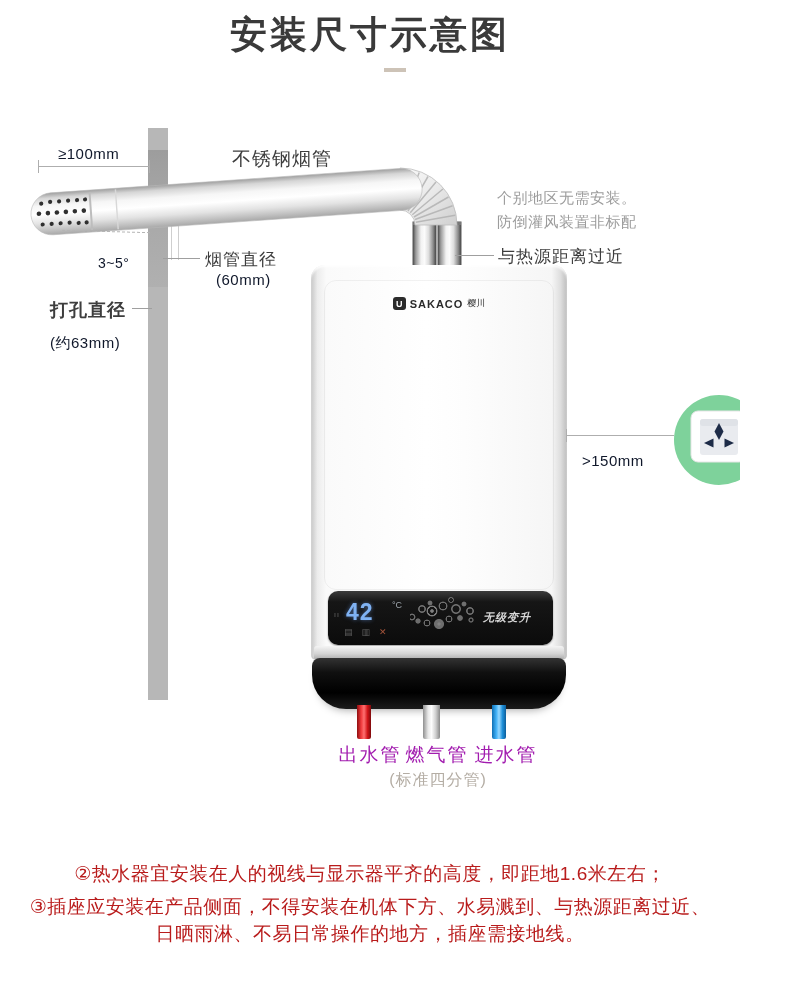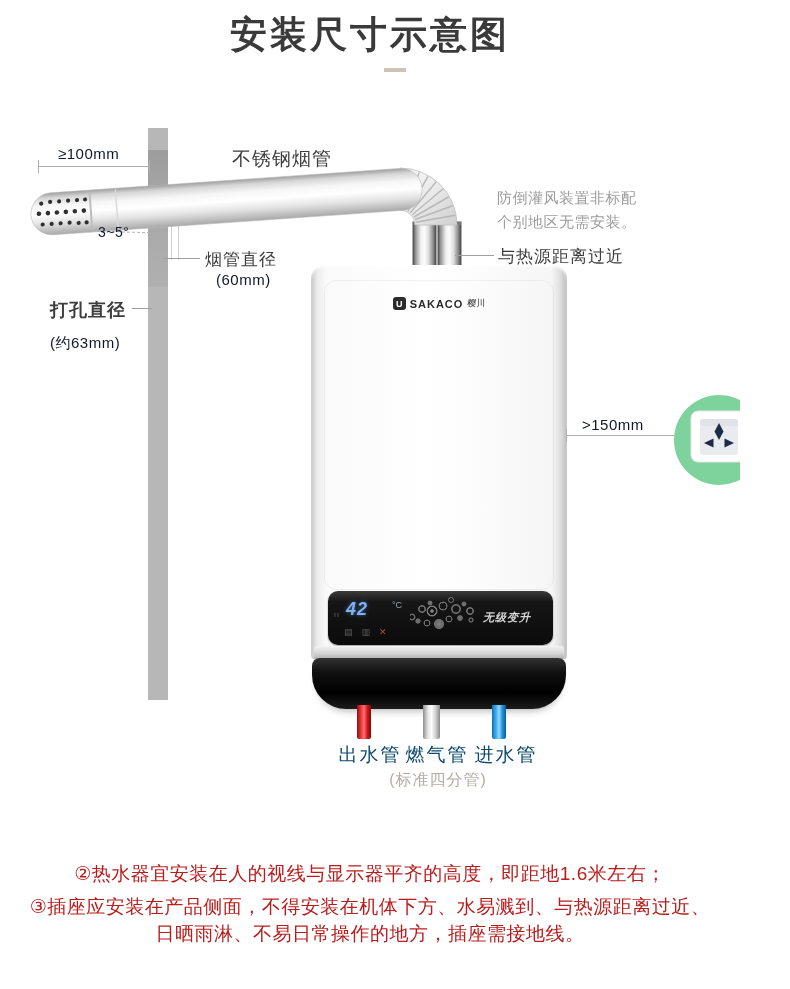--- a/index.html
+++ b/index.html
@@ -40,21 +40,21 @@
   .brand-mark { width:13px; height:13px; background:#2b2b2b; border-radius:3px; color:#fff;
                 font-size:9px; font-weight:bold; display:flex; align-items:center; justify-content:center; }
   .brand-name { font-size:11px; font-weight:bold; letter-spacing:1px; color:#2b2b2b; }
   .brand-cn { font-size:9px; color:#2b2b2b; }
 
   .panel { position:absolute; left:17px; top:326px; width:225px; height:54px; border-radius:10px;
      background:linear-gradient(180deg,#3c3c3c 0%,#161616 20%,#0b0b0b 100%);
      box-shadow:0 1px 2px rgba(0,0,0,.4); }
   .temp-wrap { position:absolute; left:18px; top:8px; color:#7fb2f3; }
   .temp-ticks { position:absolute; left:6px; top:20px; color:#6b6b6b; font-size:7px; letter-spacing:1px; }
-  .temp-val { font-size:18px; font-weight:bold; font-style:italic; letter-spacing:1px;
+  .temp-val { font-size:23px; font-weight:bold; letter-spacing:1px;
               text-shadow:0 0 4px rgba(110,160,240,.55); }
   .temp-unit { position:absolute; left:46px; top:1px; font-size:9px; color:#9fa6ad; font-style:normal; }
   .panel-icons { position:absolute; left:16px; top:36px; display:flex; gap:9px; font-size:9px; }
   .panel-icons .ic { color:#5d5d5d; }
   .panel-icons .ic-warn { color:#a4543a; }
   .bubbles { position:absolute; left:82px; top:4px; width:80px; height:42px;
      background-image:
        radial-gradient(circle at 2px 22px, transparent 2px, rgba(185,185,185,.55) 2.2px, rgba(185,185,185,.55) 3px, transparent 3.8px),
        radial-gradient(circle at 12px 14px, transparent 2.4px, rgba(185,185,185,.55) 2.6px, rgba(185,185,185,.55) 3.5px, transparent 4.3px),
        radial-gradient(circle at 20px 8px, rgba(200,200,200,.5) 2px, transparent 2.8px),
@@ -84,21 +84,21 @@
      box-shadow:0 7px 9px -6px rgba(0,0,0,.35); }
 
   .pipe { position:absolute; top:705px; height:34px; border-radius:0 0 2px 2px; }
   .pipe-out { left:357px; width:14px;
      background:linear-gradient(90deg,#8e0e10,#f03a3c 30%,#ff7070 50%,#d01518 75%,#7d0a0c); }
   .pipe-gas { left:423px; width:17px;
      background:linear-gradient(90deg,#8f8f8f,#e8e8e8 30%,#fdfdfd 50%,#cfcfcf 75%,#8a8a8a); }
   .pipe-in { left:492px; width:14px;
      background:linear-gradient(90deg,#0f6fb4,#3fb0f6 30%,#97d8ff 50%,#1e8fd8 75%,#0c5d9a); }
 
-  .pipe-label { position:absolute; top:742px; transform:translateX(-50%); color:#0c4a6e;
+  .pipe-label { position:absolute; top:742px; transform:translateX(-50%); color:#a21caf;
                 font-size:19px; font-weight:500; letter-spacing:2px; }
   .pipe-note { position:absolute; top:770px; left:438px; transform:translateX(-50%);
                color:#b4ada4; font-size:16px; letter-spacing:1px; }
 
   
   .flue-svg { position:absolute; left:25px; top:140px; }
   .socket-svg { position:absolute; left:668px; top:390px; }
 
   
   .foot-line { position:absolute; left:0; width:100%; text-align:center; font-size:19px;
@@ -192,35 +192,35 @@
           <circle cx="26" cy="85" r="2.1"></circle>
           <circle cx="35" cy="85" r="2.1"></circle>
           <circle cx="44" cy="85" r="2.1"></circle>
           <circle cx="53" cy="86" r="2.1"></circle>
           <circle cx="61" cy="86" r="2.1"></circle>
       </g>
     </g>
   </svg>
 
   <div class="dash-line" style="left:62px; top:231px; width:88px;"></div>
-  <div class="lbl-gray" style="left:98px; top:224px; font-size:14px;">3~5°</div>
+  <div class="lbl-gray" style="left:98px; top:255px; font-size:14px;">3~5°</div>
 
   <div class="lbl-dark" style="left:232px; top:146px; font-size:19px;">不锈钢烟管</div>
 
   <div class="ptr-line" style="left:163px; top:258px; width:37px;"></div>
   <div class="lbl-dark" style="left:205px; top:248px; font-size:17px;">烟管直径</div>
   <div class="lbl-gray" style="left:216px; top:271px;">(60mm)</div>
 
   <div class="lbl-dark" style="left:50px; top:298px; font-weight:600;">打孔直径</div>
   <div class="ptr-line" style="left:132px; top:308px; width:20px;"></div>
   <div class="lbl-gray" style="left:50px; top:334px;">(约63mm)</div>
 
   <div class="note-gray" style="left:497px; top:186px;">
+    <div>个别地区无需安装。</div>
     <div>防倒灌风装置非标配</div>
-    <div>个别地区无需安装。</div>
   </div>
   <div class="ptr-line" style="left:455px; top:255px; width:39px;"></div>
   <div class="lbl-dark" style="left:498px; top:245px; font-size:17px;">与热源距离过近</div>
 
   <div class="heater-body">
     <div class="heater-bezel"></div>
     <div class="brand">
       <span class="brand-mark">U</span>
       <span class="brand-name">SAKACO</span>
       <span class="brand-cn">樱川</span>
@@ -246,21 +246,21 @@
   <div class="pipe pipe-out"></div>
   <div class="pipe pipe-gas"></div>
   <div class="pipe pipe-in"></div>
   <span class="pipe-label" style="left:370px;">出水管</span>
   <span class="pipe-label" style="left:437px;">燃气管</span>
   <span class="pipe-label" style="left:506px;">进水管</span>
   <span class="pipe-note">(标准四分管)</span>
 
   <div class="dim-line" style="left:566px; top:435px; width:108px;"></div>
   <div class="dim-tick" style="left:566px; top:429px;"></div>
-  <div class="lbl-gray" style="left:582px; top:416px;">&gt;150mm</div>
+  <div class="lbl-gray" style="left:582px; top:452px;">&gt;150mm</div>
 
   <svg class="socket-svg" width="104" height="104" viewBox="0 0 104 104">
     <circle cx="51" cy="50" r="45" fill="#7ed29b"></circle>
     <rect x="23" y="21" width="55" height="51" rx="7" fill="#ffffff" stroke="#e6e6e6" stroke-width="1"></rect>
     <rect x="32" y="29" width="38" height="36" rx="3" fill="#e9ebef"></rect>
     <rect x="32" y="29" width="38" height="7" rx="3" fill="#dfe2e7"></rect>
     <g fill="#1d2b47">
       <polygon points="51,33 55.5,41.5 51,50 46.5,41.5"></polygon>
       <polygon points="36,53 45.5,48.5 45.5,57.5"></polygon>
       <polygon points="66,53 56.5,48.5 56.5,57.5"></polygon>

